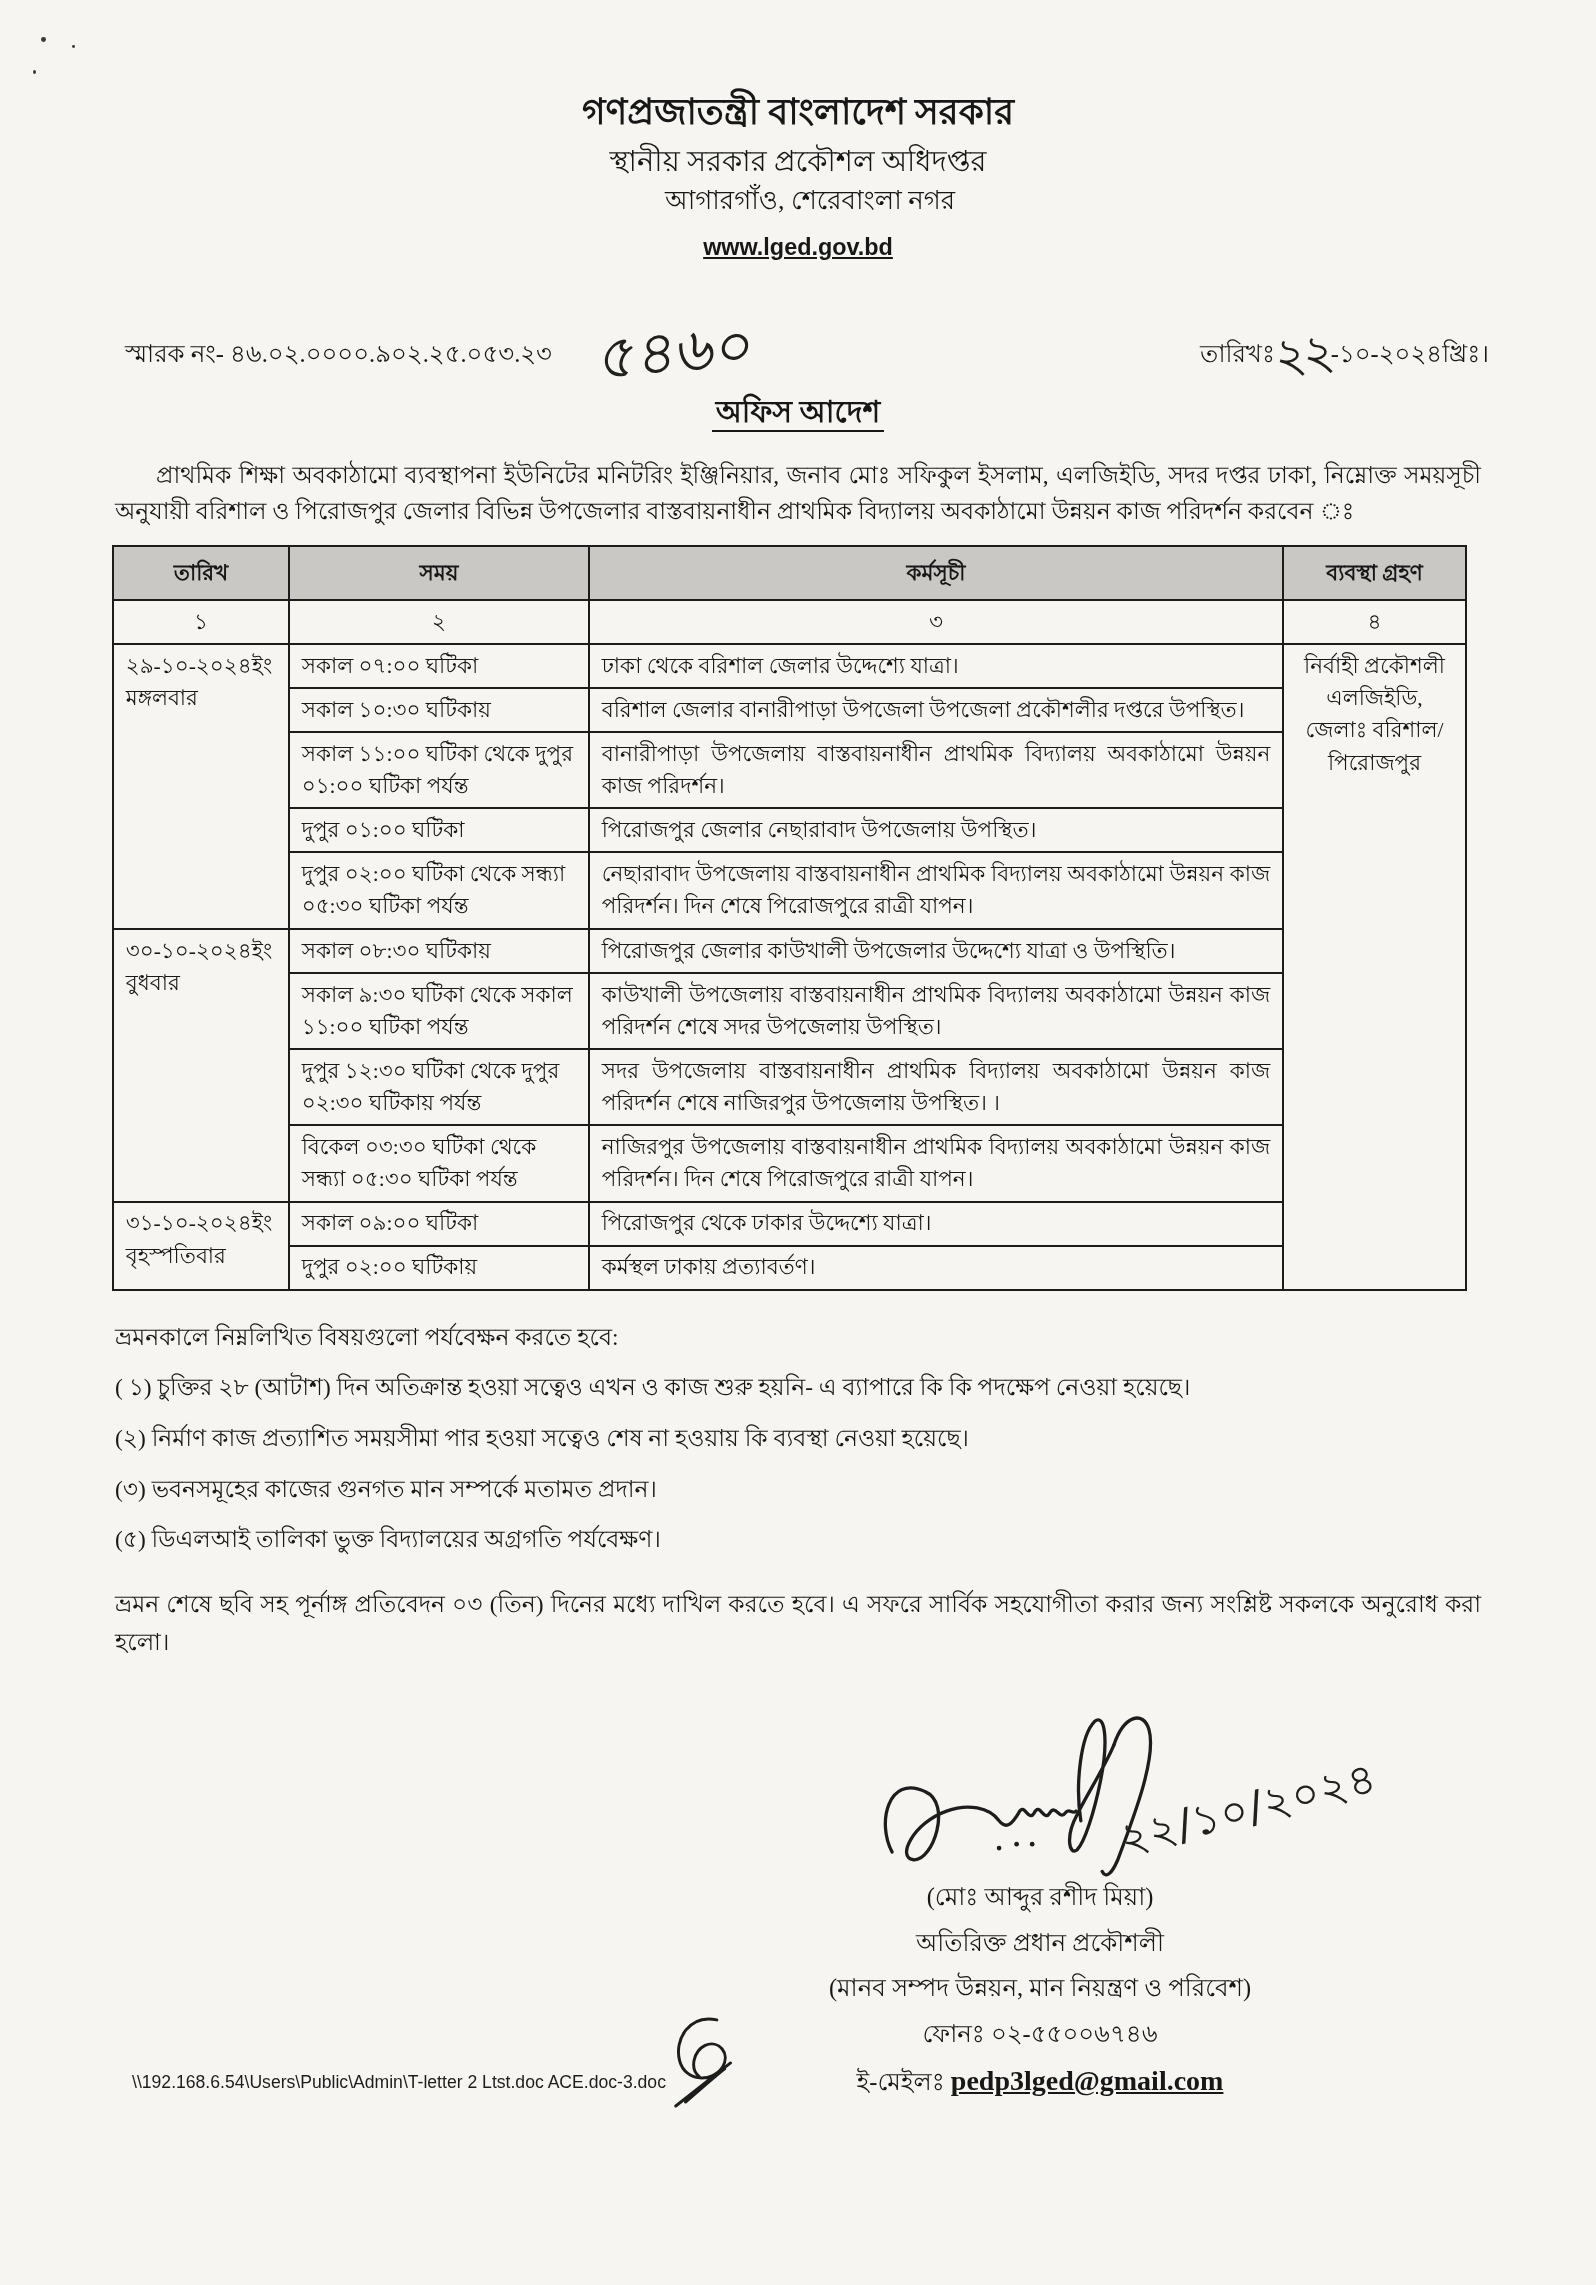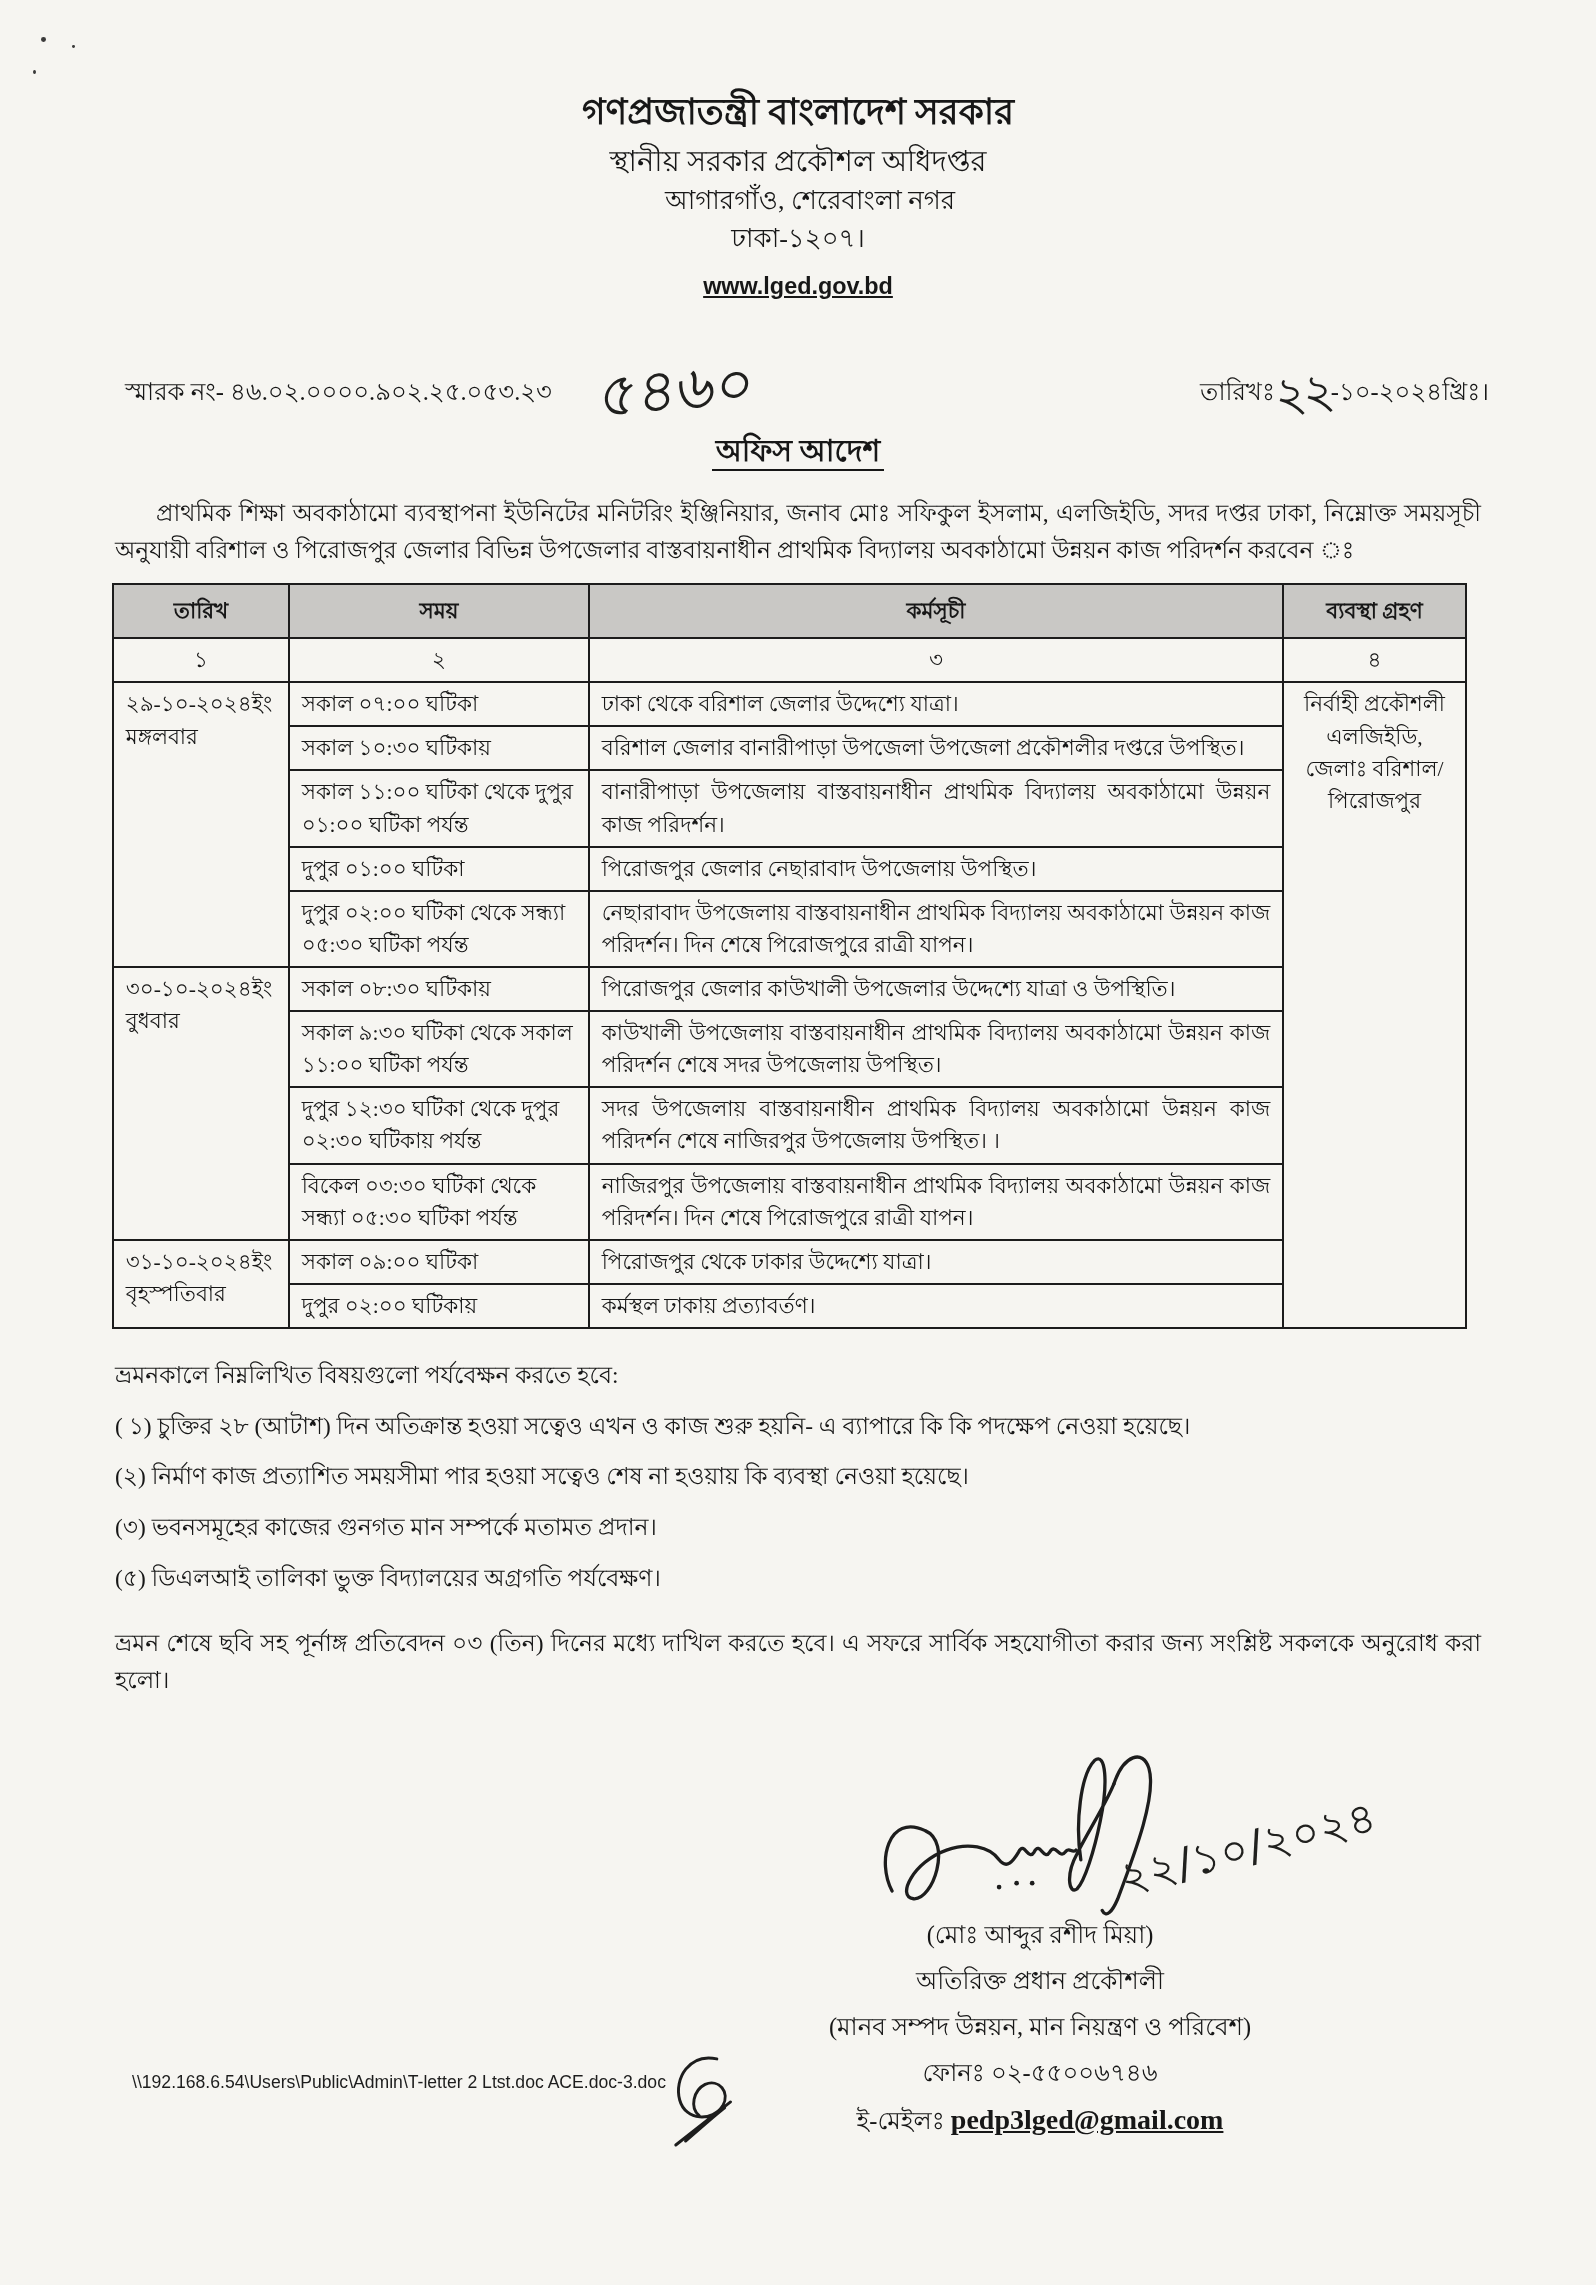--- a/index.html
+++ b/index.html
@@ -71,21 +71,20 @@
 <body>
 
 <div class="speck" style="left:41px;top:37px;width:4.9px;height:4.9px;"></div>
 <div class="speck" style="left:72px;top:45px;width:2.9px;height:2.9px;"></div>
 <div class="speck" style="left:33px;top:70px;width:2.9px;height:3.9px;"></div>
 
 <div class="letterhead">
   <div class="gov-name">গণপ্রজাতন্ত্রী বাংলাদেশ সরকার</div>
   <div class="dept-name">স্থানীয় সরকার প্রকৌশল অধিদপ্তর</div>
   <div class="addr1">আগারগাঁও, শেরেবাংলা নগর</div>
-  <div class="addr2">ঢাকা-১২০৭।</div>
   <div><span class="website">www.lged.gov.bd</span></div>
 </div>
 
 <div class="memo-row">
   <div class="memo-left">
     <span>স্মারক নং- ৪৬.০২.০০০০.৯০২.২৫.০৫৩.২৩</span>
     <span class="handwriting memo-hand">৫৪৬০</span>
   </div>
   <div class="memo-right">
     <span>তারিখঃ</span><span class="handwriting date-hand">২২</span><span>-১০-২০২৪খ্রিঃ।</span>

